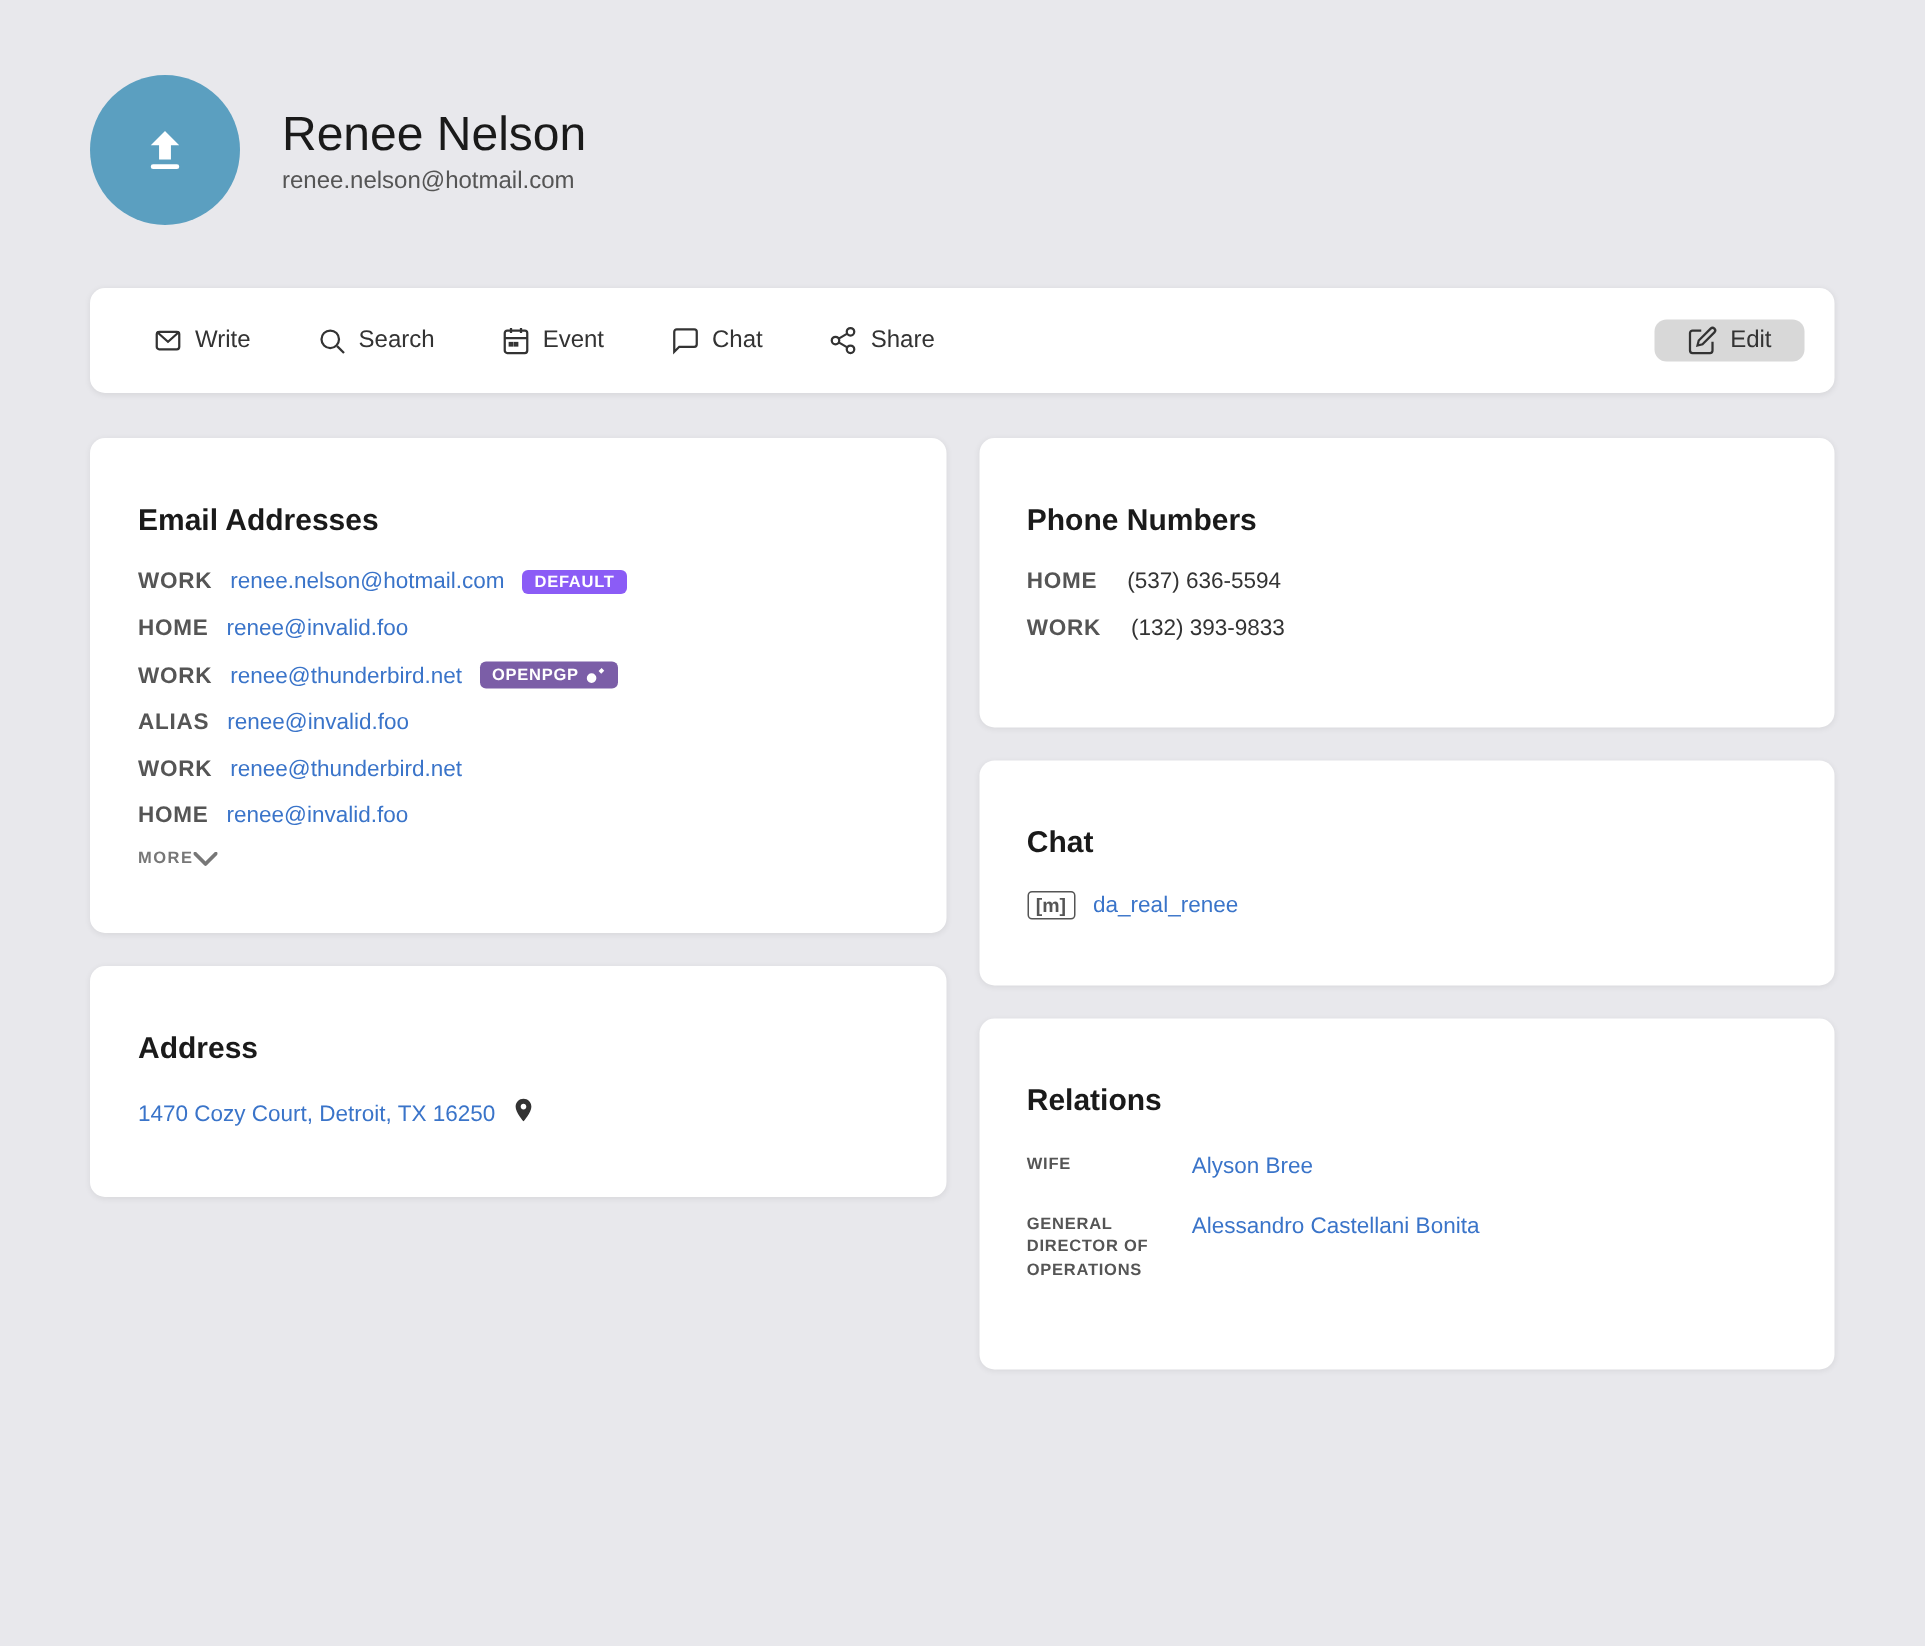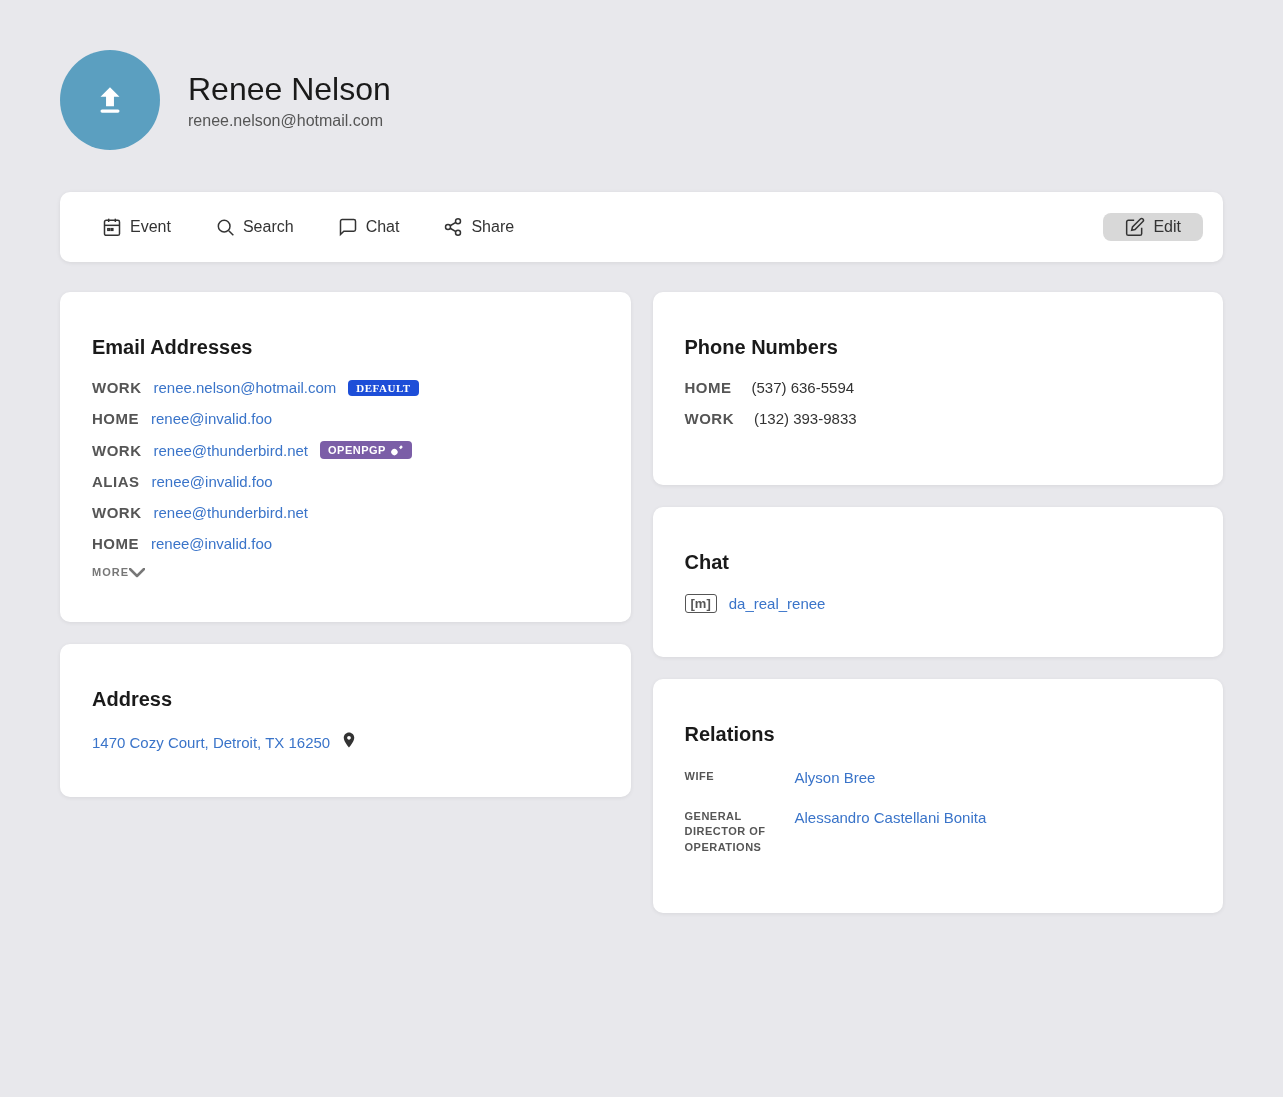--- a/index.html
+++ b/index.html
@@ -130,23 +130,22 @@
     }
     .badge {
       display: inline-block;
       padding: 2px 8px;
       border-radius: 4px;
       font-size: 11px;
       font-weight: 700;
       letter-spacing: 0.5px;
     }
     .badge-default {
-      background: #1d4ed8;
+      background: #8b5cf6;
       color: #fff;
-      font-family: Liberation Serif, serif;
     }
     .badge-openpgp {
       background: #7b5ea7;
       color: #fff;
       display: flex;
       align-items: center;
       gap: 4px;
     }
     .more-btn {
       display: flex;
@@ -250,35 +249,42 @@
   </div>
   <div class="profile-info">
     <h1>Renee Nelson</h1>
     <div class="email">renee.nelson@hotmail.com</div>
   </div>
 </div>
 
 <div class="action-bar">
   <button class="action-btn">
     <svg viewBox="0 0 24 24" fill="none" stroke="currentColor" stroke-width="1.8">
+      <rect x="3" y="5" width="18" height="14" rx="2"></rect>
+      <polyline points="3,5 12,13 21,5"></polyline>
+    </svg>
+    <span>Write</span>
+  </button>
+  <button class="action-btn">
+    <svg viewBox="0 0 24 24" fill="none" stroke="currentColor" stroke-width="1.8">
+      <circle cx="11" cy="11" r="7"></circle>
+      <line x1="16.5" y1="16.5" x2="22" y2="22"></line>
+    </svg>
+    <span>Search</span>
+  </button>
+  <button class="action-btn">
+    <svg viewBox="0 0 24 24" fill="none" stroke="currentColor" stroke-width="1.8">
       <rect x="3" y="4" width="18" height="18" rx="2"></rect>
       <line x1="16" y1="2" x2="16" y2="6"></line>
       <line x1="8" y1="2" x2="8" y2="6"></line>
       <line x1="3" y1="10" x2="21" y2="10"></line>
       <rect x="7" y="14" width="2" height="2"></rect>
       <rect x="11" y="14" width="2" height="2"></rect>
     </svg>
     <span>Event</span>
-  </button>
-  <button class="action-btn">
-    <svg viewBox="0 0 24 24" fill="none" stroke="currentColor" stroke-width="1.8">
-      <circle cx="11" cy="11" r="7"></circle>
-      <line x1="16.5" y1="16.5" x2="22" y2="22"></line>
-    </svg>
-    <span>Search</span>
   </button>
   <button class="action-btn">
     <svg viewBox="0 0 24 24" fill="none" stroke="currentColor" stroke-width="1.8">
       <path d="M21 15a2 2 0 0 1-2 2H7l-4 4V5a2 2 0 0 1 2-2h14a2 2 0 0 1 2 2z"></path>
     </svg>
     <span>Chat</span>
   </button>
   <button class="action-btn">
     <svg viewBox="0 0 24 24" fill="none" stroke="currentColor" stroke-width="1.8">
       <circle cx="18" cy="5" r="3"></circle>

